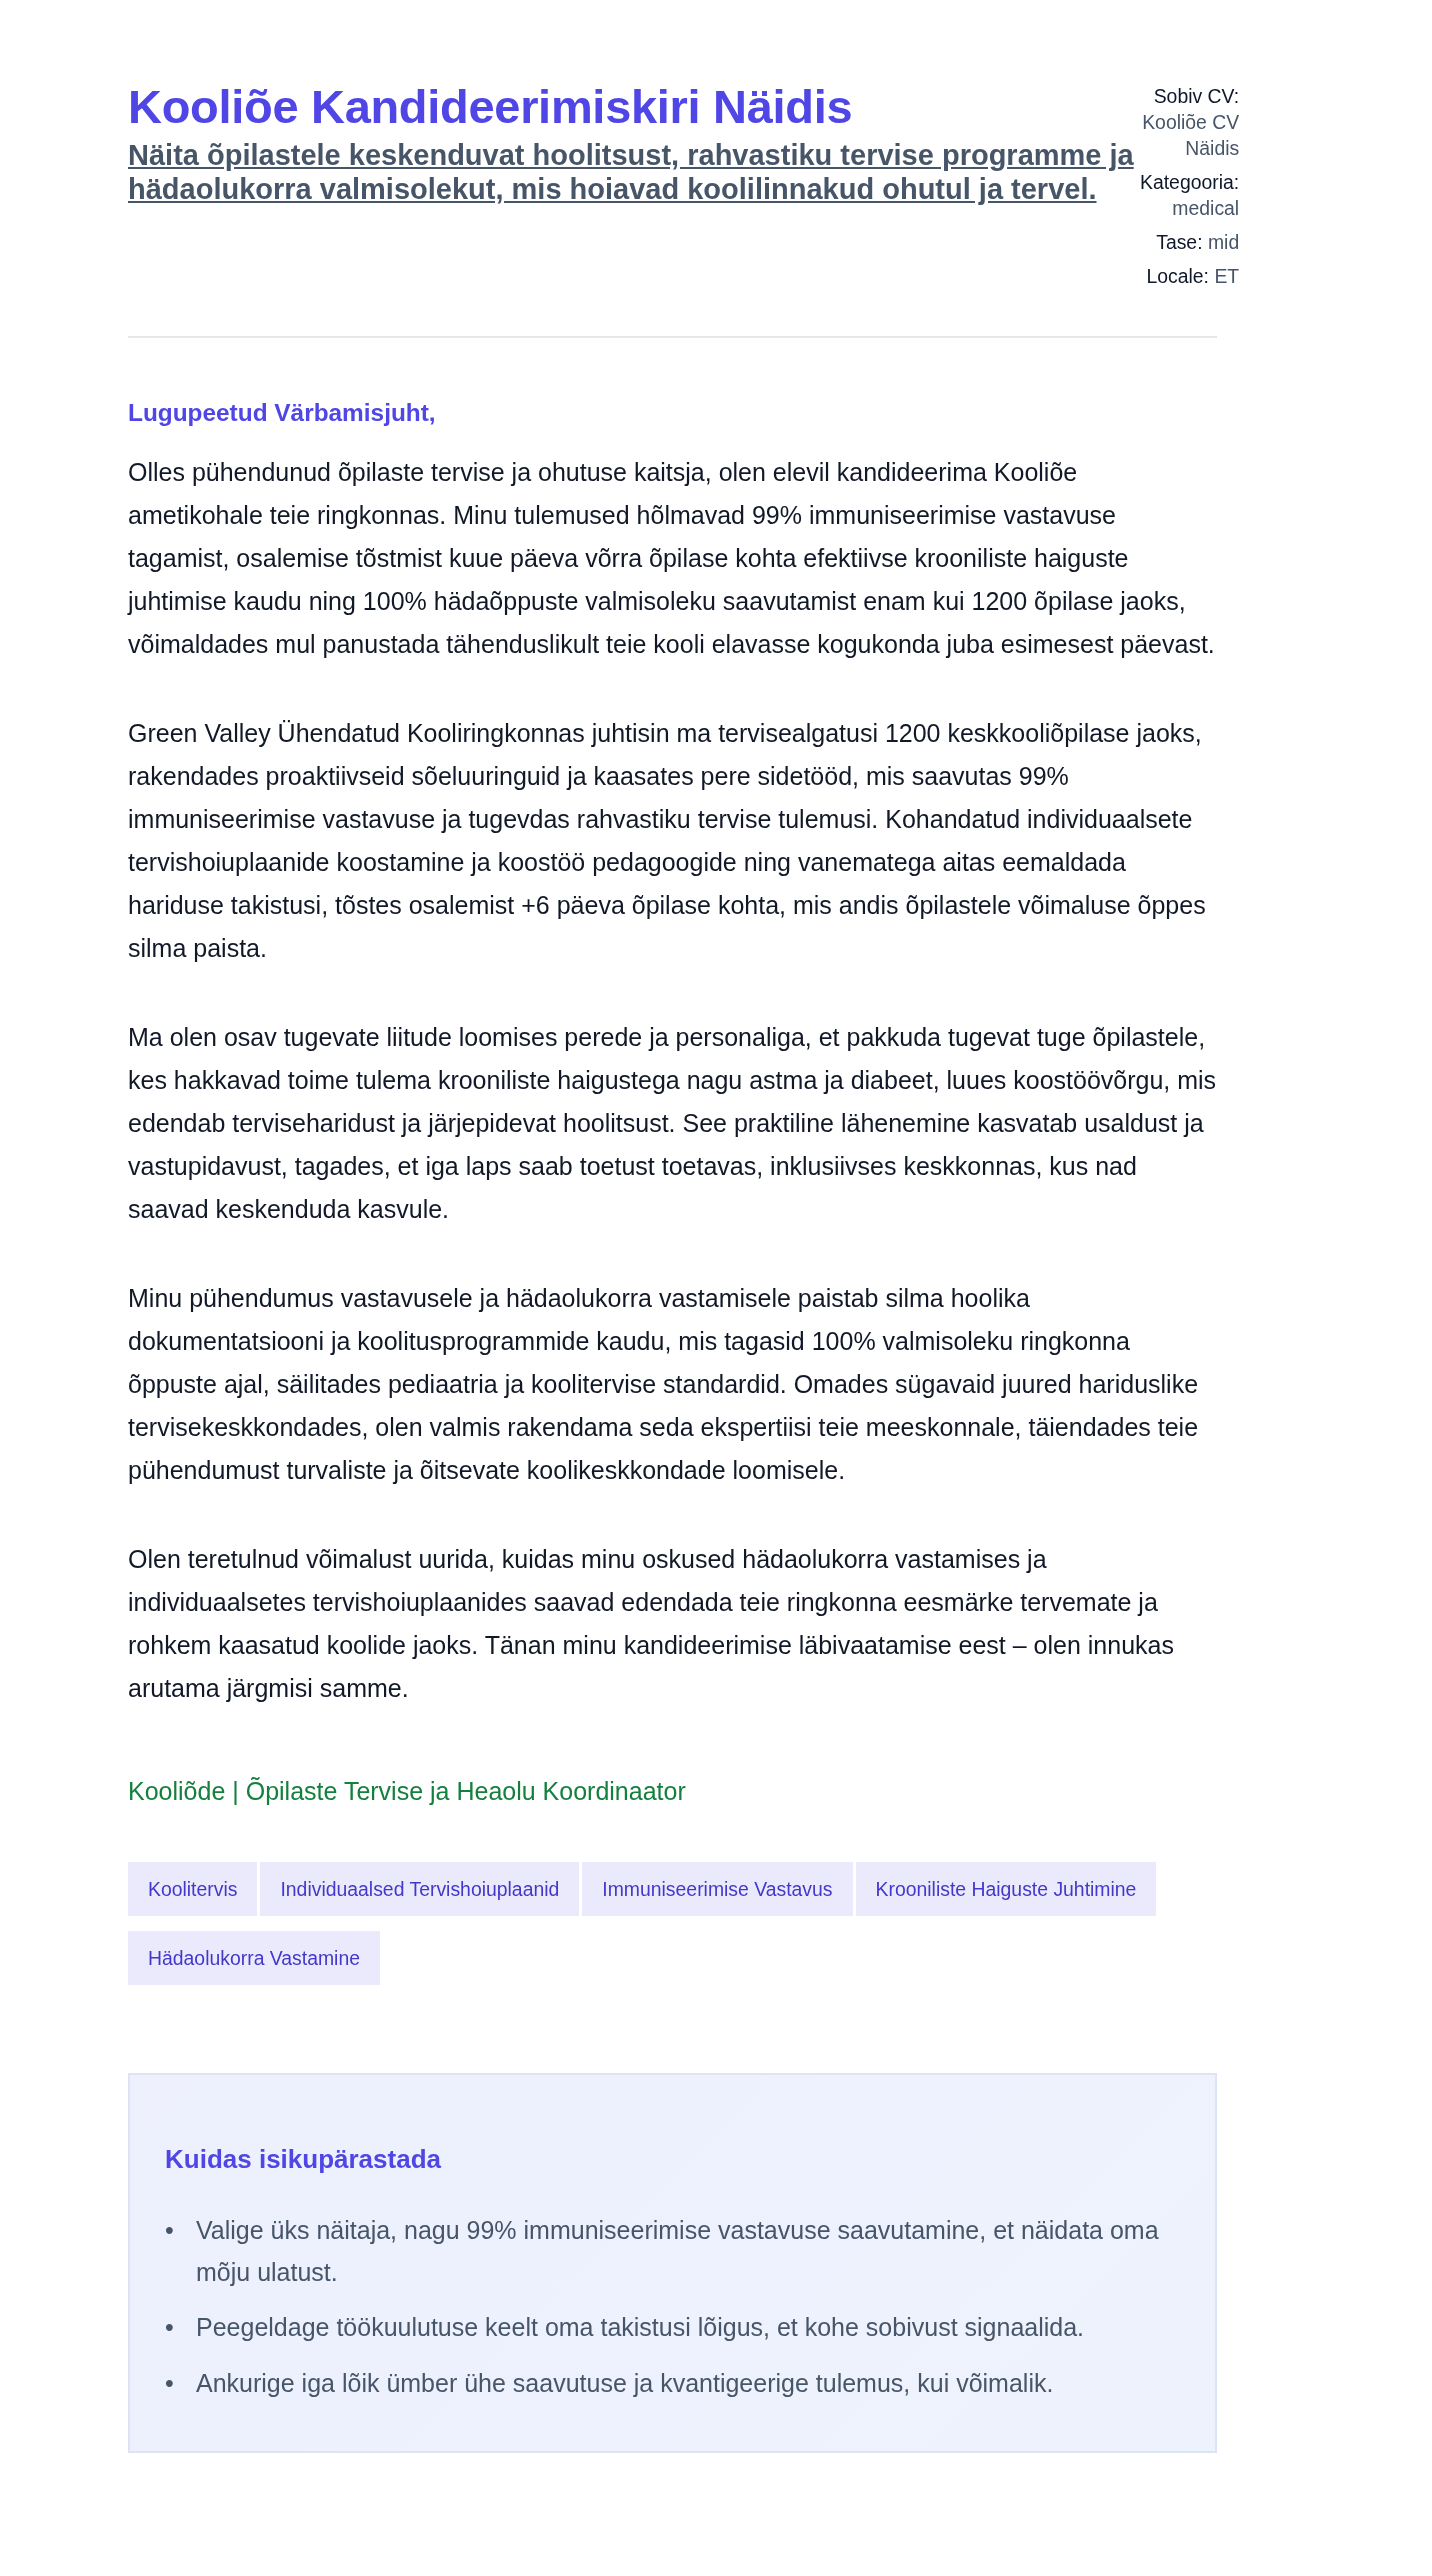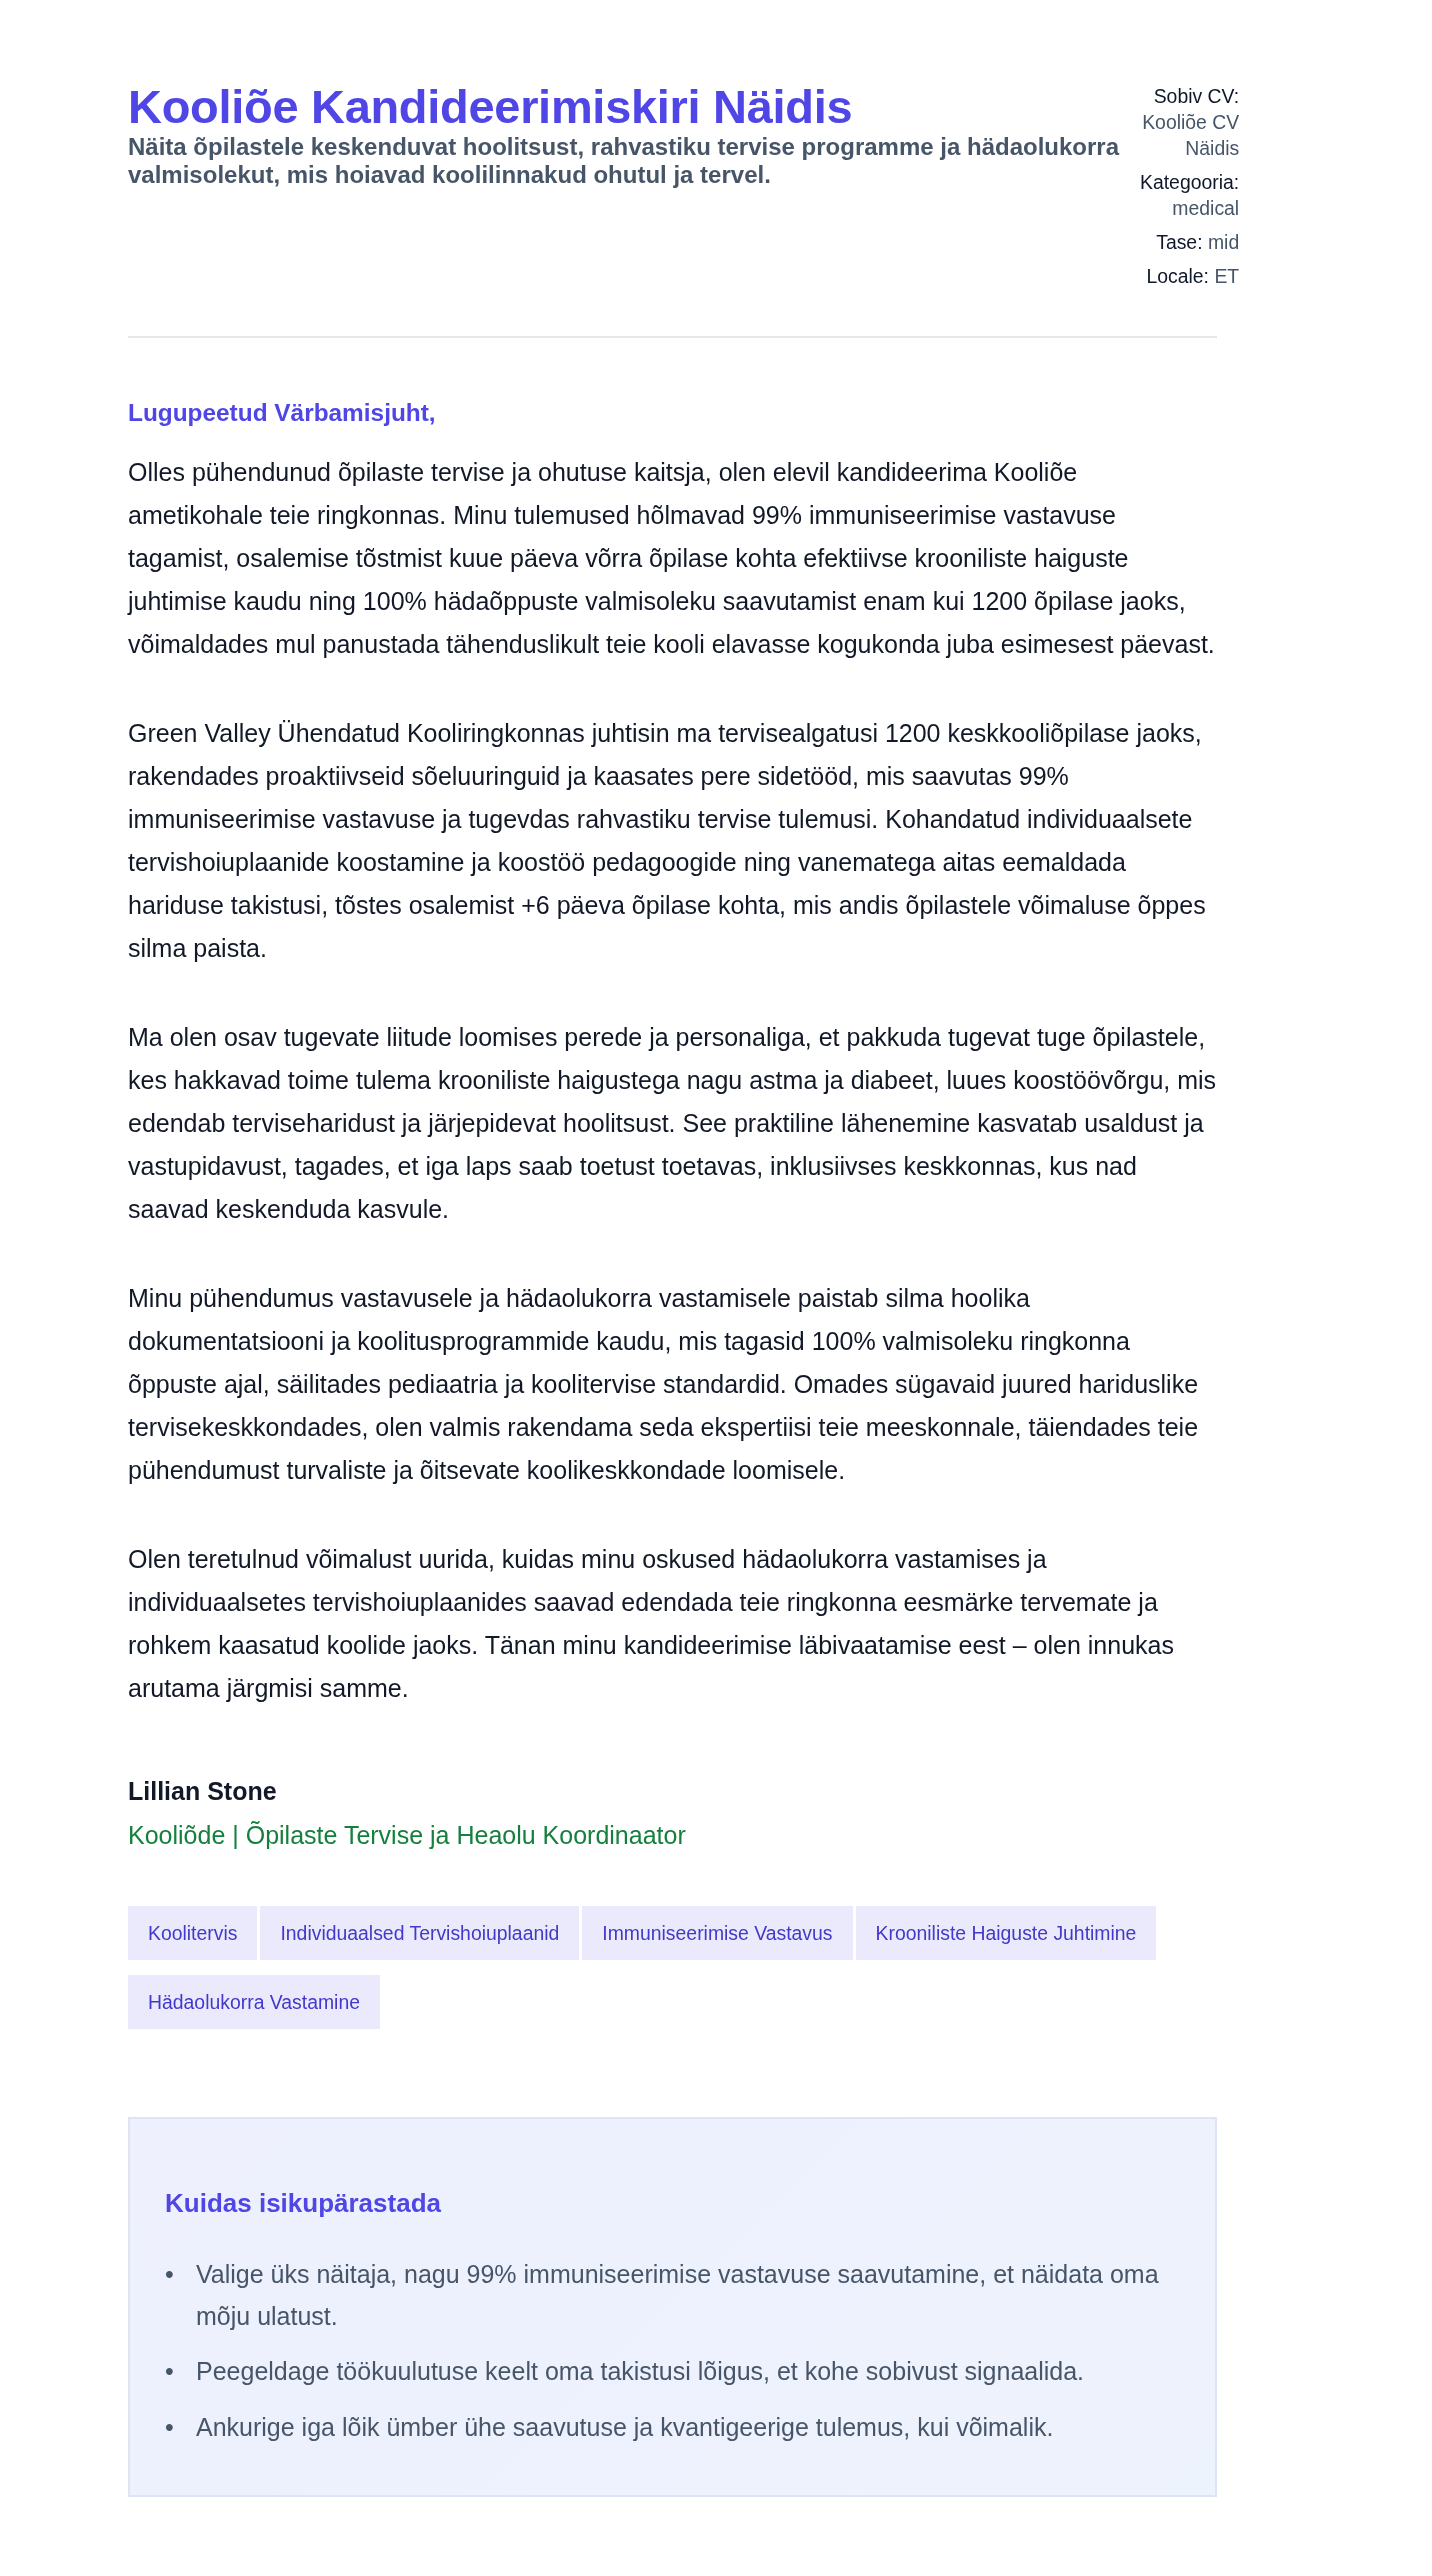--- a/index.html
+++ b/index.html
@@ -23,25 +23,27 @@
     }
     .header-left { width: 1012px; }
     .title {
       font-size: 47px;
       font-weight: 700;
       color: #4f46e5;
       line-height: 1.1;
       letter-spacing: -0.3px;
     }
     .subtitle {
-      font-size: 24px;
+      margin-top: 5px;
+      font-size: 29px;
       font-weight: 700;
       color: #475569;
       line-height: 1.2;
       width: 1012px;
+      text-decoration: underline;
     }
     .meta {
       text-align: right;
       font-size: 19.4px;
       color: #475569;
       line-height: 1.35;
       width: 169px;
       padding-top: 1.7px;
     }
     .meta-row { margin-bottom: 7.6px; }
@@ -149,21 +151,20 @@
 
   <section class="body-text">
     <p class="para">Olles pühendunud õpilaste tervise ja ohutuse kaitsja, olen elevil kandideerima Kooliõe ametikohale teie ringkonnas. Minu tulemused hõlmavad 99% immuniseerimise vastavuse tagamist, osalemise tõstmist kuue päeva võrra õpilase kohta efektiivse krooniliste haiguste juhtimise kaudu ning 100% hädaõppuste valmisoleku saavutamist enam kui 1200 õpilase jaoks, võimaldades mul panustada tähenduslikult teie kooli elavasse kogukonda juba esimesest päevast.</p>
     <p class="para">Green Valley Ühendatud Kooliringkonnas juhtisin ma tervisealgatusi 1200 keskkooliõpilase jaoks, rakendades proaktiivseid sõeluuringuid ja kaasates pere sidetööd, mis saavutas 99% immuniseerimise vastavuse ja tugevdas rahvastiku tervise tulemusi. Kohandatud individuaalsete tervishoiuplaanide koostamine ja koostöö pedagoogide ning vanematega aitas eemaldada hariduse takistusi, tõstes osalemist +6 päeva õpilase kohta, mis andis õpilastele võimaluse õppes silma paista.</p>
     <p class="para">Ma olen osav tugevate liitude loomises perede ja personaliga, et pakkuda tugevat tuge õpilastele, kes hakkavad toime tulema krooniliste haigustega nagu astma ja diabeet, luues koostöövõrgu, mis edendab terviseharidust ja järjepidevat hoolitsust. See praktiline lähenemine kasvatab usaldust ja vastupidavust, tagades, et iga laps saab toetust toetavas, inklusiivses keskkonnas, kus nad saavad keskenduda kasvule.</p>
     <p class="para">Minu pühendumus vastavusele ja hädaolukorra vastamisele paistab silma hoolika dokumentatsiooni ja koolitusprogrammide kaudu, mis tagasid 100% valmisoleku ringkonna õppuste ajal, säilitades pediaatria ja koolitervise standardid. Omades sügavaid juured hariduslike tervisekeskkondades, olen valmis rakendama seda ekspertiisi teie meeskonnale, täiendades teie pühendumust turvaliste ja õitsevate koolikeskkondade loomisele.</p>
     <p class="para">Olen teretulnud võimalust uurida, kuidas minu oskused hädaolukorra vastamises ja individuaalsetes tervishoiuplaanides saavad edendada teie ringkonna eesmärke tervemate ja rohkem kaasatud koolide jaoks. Tänan minu kandideerimise läbivaatamise eest – olen innukas arutama järgmisi samme.</p>
   </section>
 
   <section class="signature">
-    <p class="sig-name">Lillian Stone</p>
     <p class="sig-role">Kooliõde | Õpilaste Tervise ja Heaolu Koordinaator</p>
   </section>
 
   <section class="tags">
     <span class="tag">Koolitervis</span>
     <span class="tag">Individuaalsed Tervishoiuplaanid</span>
     <span class="tag">Immuniseerimise Vastavus</span>
     <span class="tag">Krooniliste Haiguste Juhtimine</span>
     <span class="tag">Hädaolukorra Vastamine</span>
   </section>

